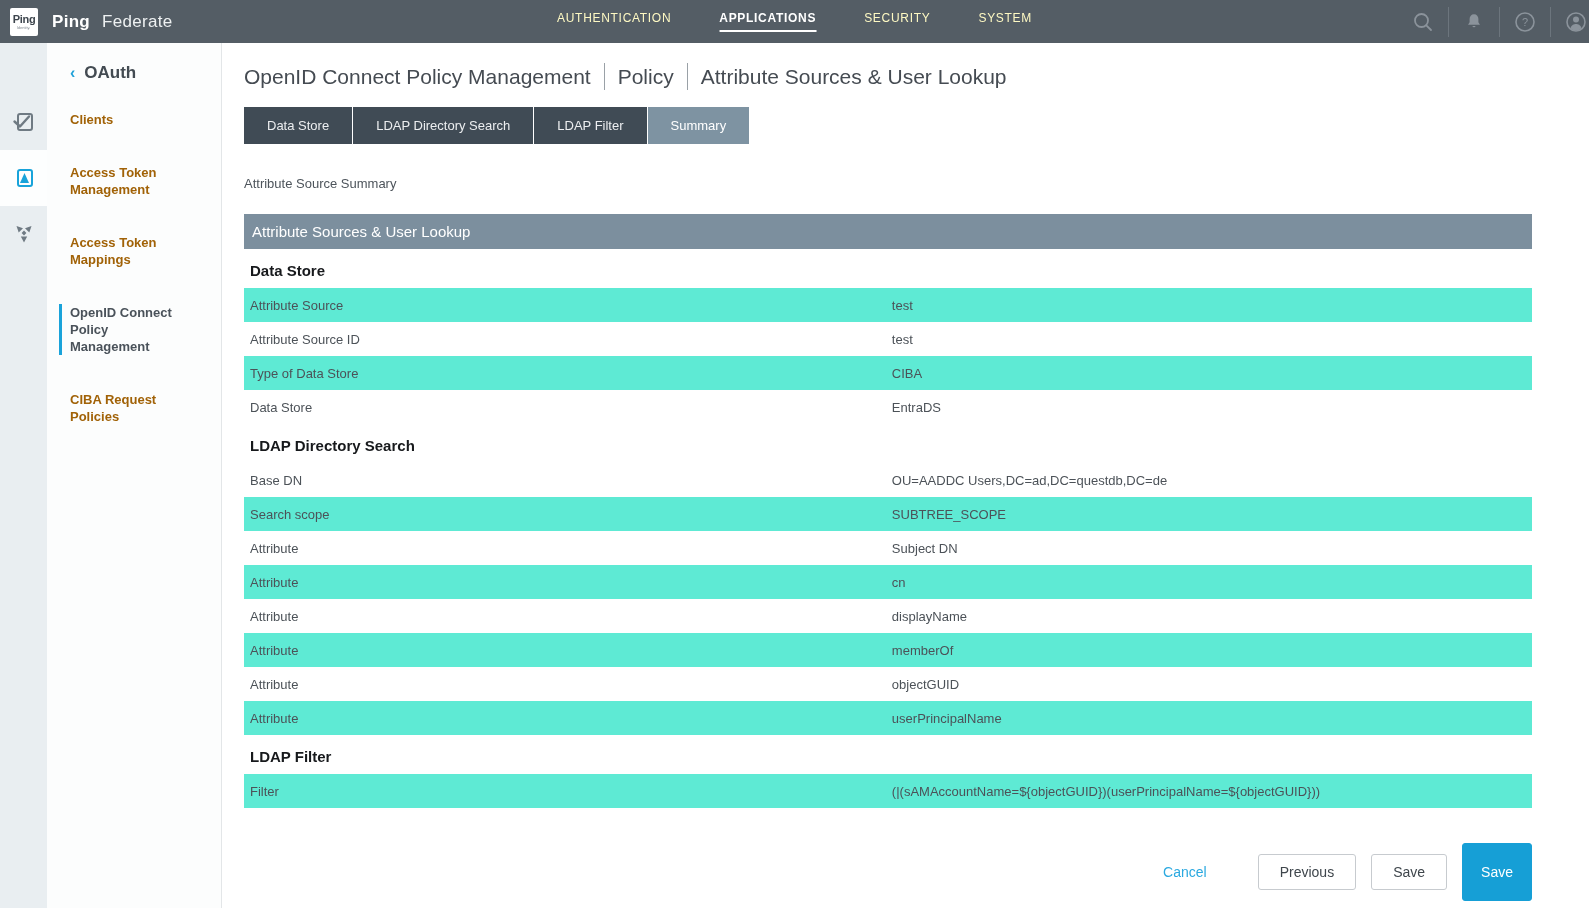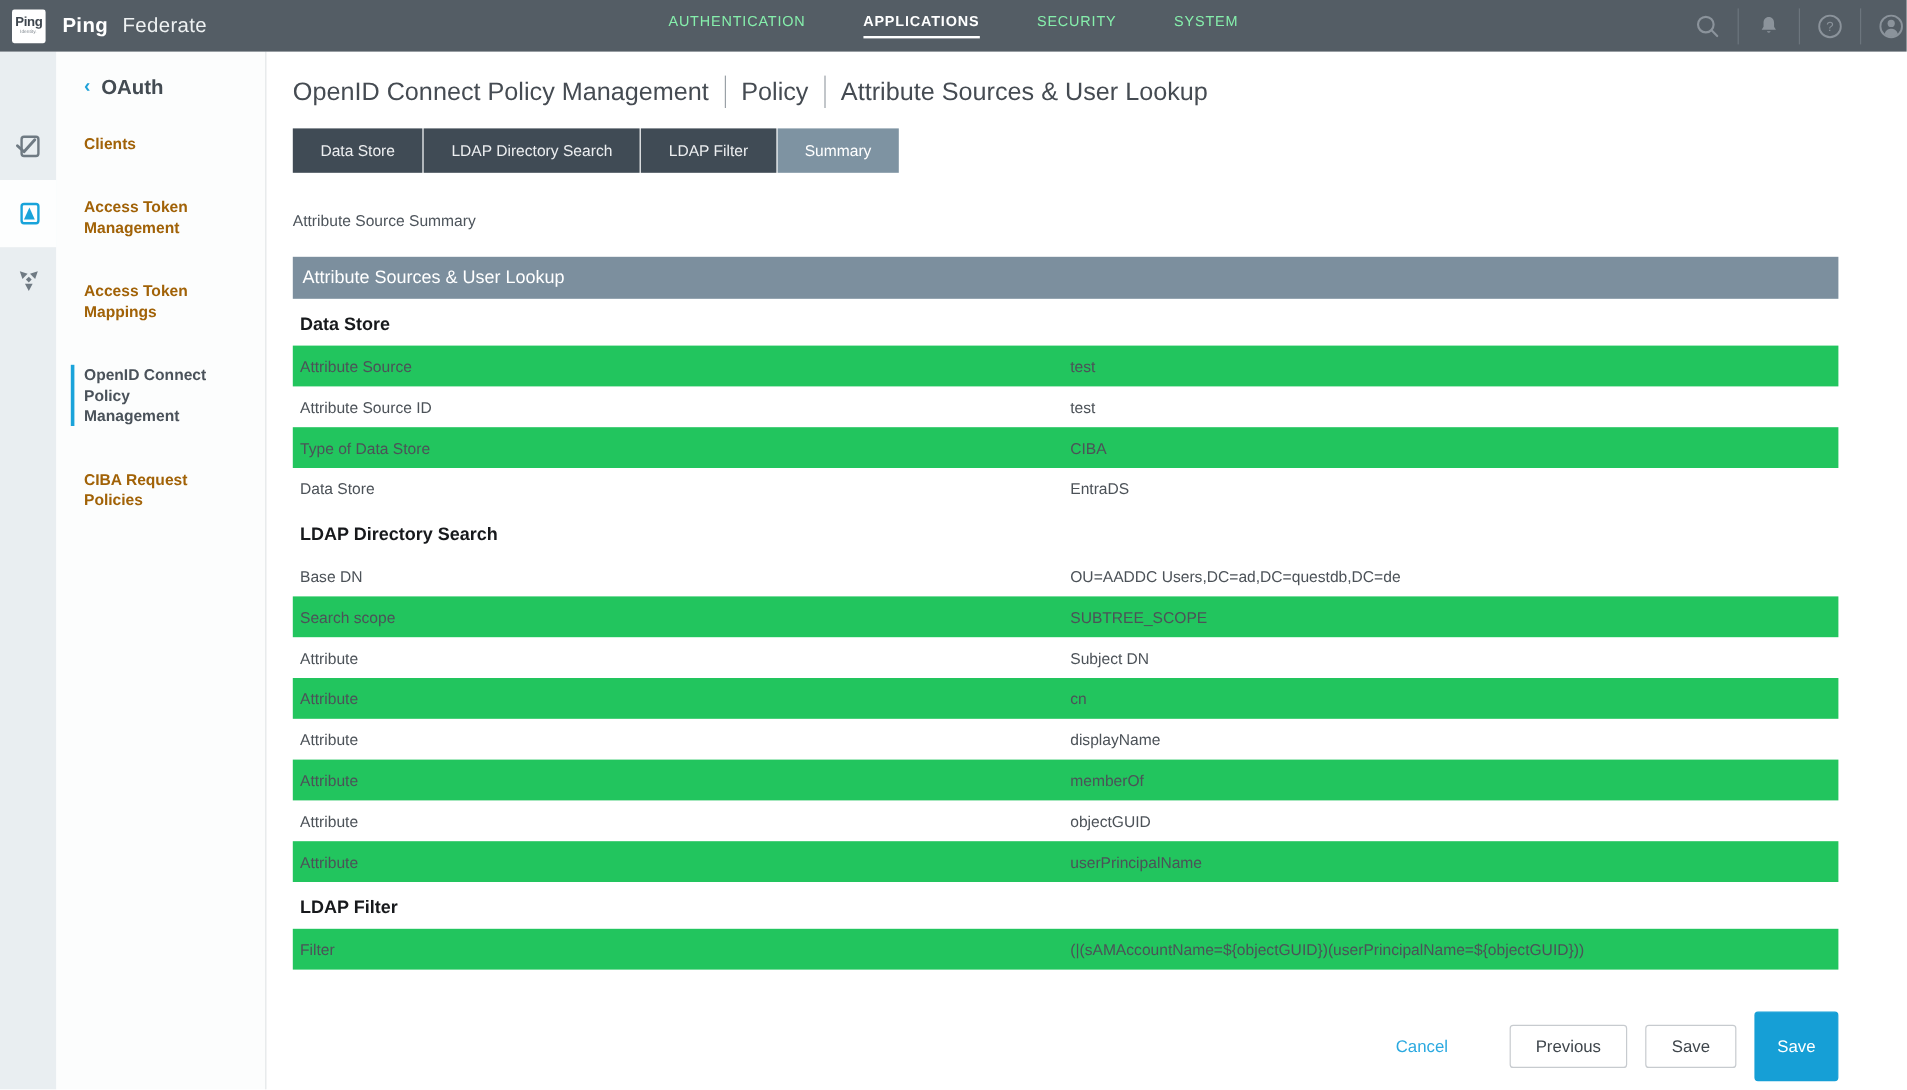--- a/index.html
+++ b/index.html
@@ -12,21 +12,21 @@
   .logo-box { width:28px; height:28px; background:#fff; border-radius:2px;
     margin-left:10px; display:flex; flex-direction:column; align-items:center;
     justify-content:center; line-height:1; }
   .logo-ping { font-size:11px; font-weight:bold; color:#3d454d; letter-spacing:-0.3px; }
   .logo-sub { font-size:5px; color:#828a91; transform:scale(.8); }
   .brand { margin-left:14px; font-size:17px; letter-spacing:.3px; color:#fff; white-space:nowrap; }
   .brand .bold { font-weight:bold; }
   .brand .light { font-weight:normal; color:#eef1f2;padding-left:12px; }
   .topnav { position:absolute; left:50%; top:0; height:100%; transform:translateX(-50%);
     display:flex; align-items:center; gap:48px; }
-  .topnav .nav-item { font-size:12px; letter-spacing:.7px; color:#86efac; cursor:pointer;
+  .topnav .nav-item { font-size:12px; letter-spacing:.7px; color:#fef9c3; cursor:pointer;
     padding-bottom:5px; border-bottom:2px solid transparent; white-space:nowrap; }
   .topnav .nav-item.active { color:#fff; font-weight:bold; border-bottom-color:#fff; }
   .topbar-right { margin-left:auto; display:flex; align-items:center; margin-right:-12px; }
   .tb-icon { width:26px; height:26px; display:flex; align-items:center; justify-content:center;
     margin:0 12px; cursor:pointer; }
   .tb-divider { width:1px; height:30px; background:#6c757d; }
 
   
   .shell { display:flex; height:865px; }
 
@@ -59,21 +59,21 @@
   .tab.active { background:#7e93a2; color:#fff; }
 
   .caption { margin-top:32px; font-size:13px; color:#4d545b; }
 
   .band { margin-top:23px; background:#7c8f9e; color:#fff; font-size:15px;
     height:35px; line-height:35px; padding-left:8px; }
 
   .section-heading { font-size:15px; font-weight:bold; color:#17191c;
     margin:13px 0 9px 6px; }
   .srow { display:flex; align-items:center; height:34px; font-size:13px; color:#4c5258; }
-  .srow.shaded { background:#22c55e; }
+  .srow.shaded { background:#5eead4; }
   .srow .lbl { flex:0 0 50.3%; padding-left:6px; }
   .srow .val { flex:1; }
 
   
   .actions { display:flex; align-items:center; justify-content:flex-end; margin-top:35px; }
   .link-btn { font-size:14px; color:#2ba9e0; cursor:pointer; margin-right:36px; }
   .btn { font-family:"Liberation Sans", sans-serif; font-size:14px; color:#3f464c;
     background:#fff; border:1px solid #c7cbcf; border-radius:3px; padding:9px 21px;
     margin-left:15px; cursor:pointer; }
   .btn.primary { background:#169fd6; border-color:#169fd6; color:#fff; padding:20px 18px; }

